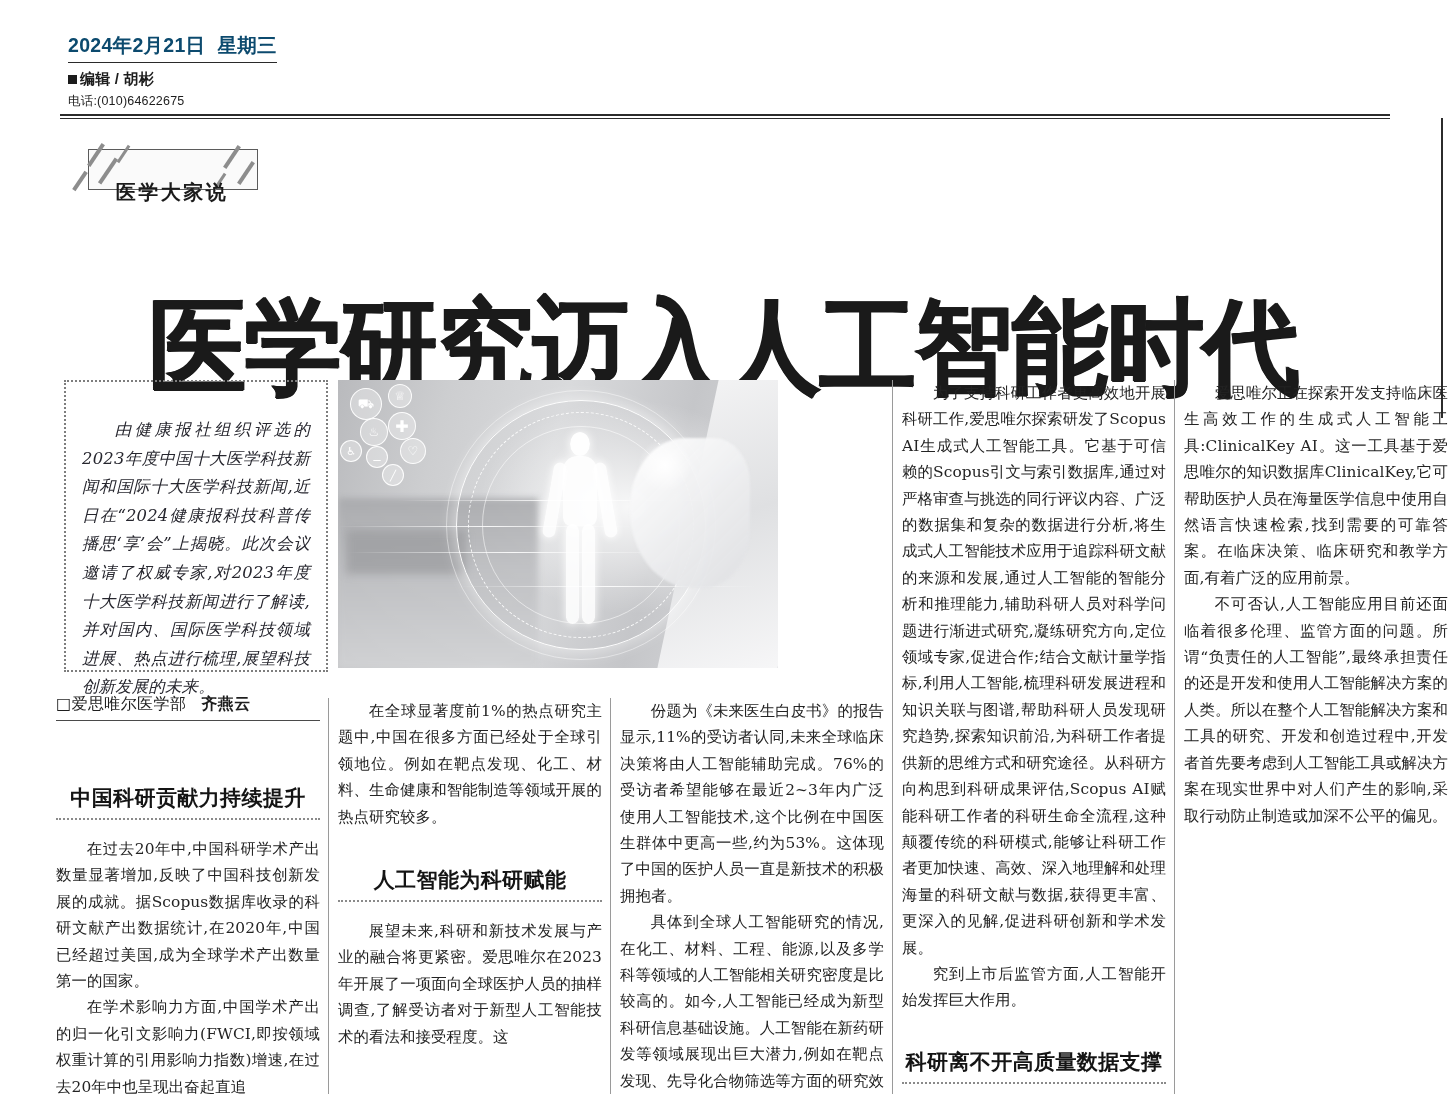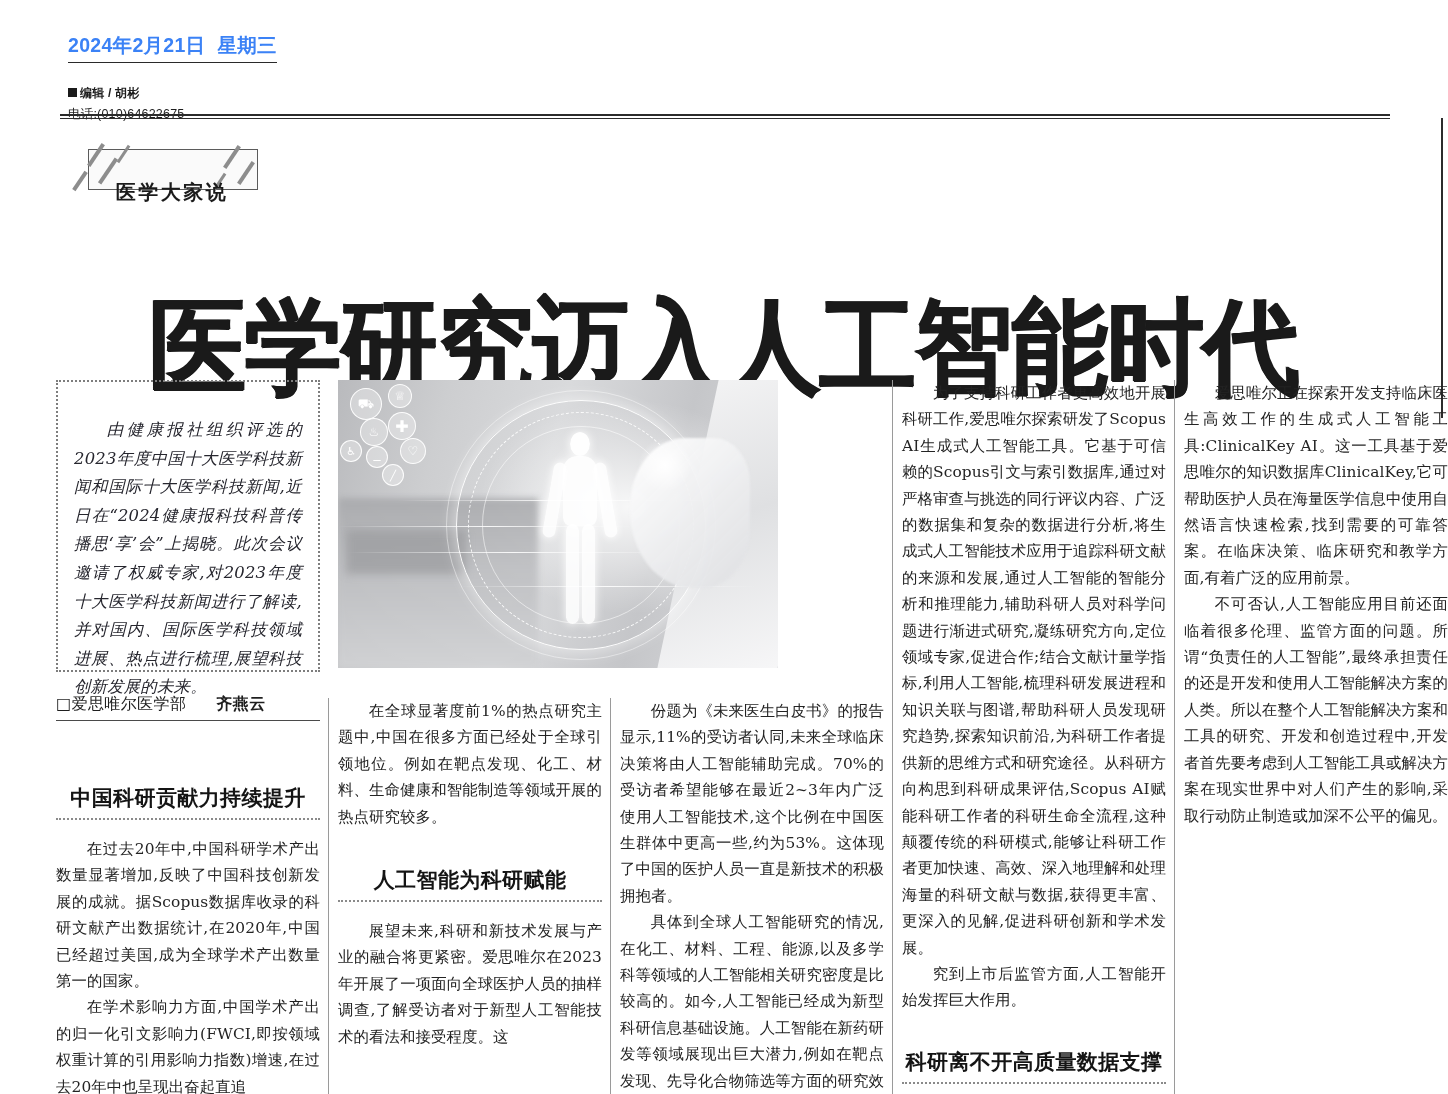--- a/index.html
+++ b/index.html
@@ -9,27 +9,27 @@
     color:#1b1b1b;
     -webkit-font-smoothing:antialiased;
   }
   .page{position:absolute;left:0;top:0;width:1448px;height:1094px;}
 
   
   .masthead{position:absolute;left:0;top:0;width:1448px;height:112px;}
   .date-block{position:absolute;left:68px;top:32px;width:330px;}
   .date-line{
     font-family:"Liberation Sans","DejaVu Sans",sans-serif;
-    font-weight:bold;font-size:19.5px;letter-spacing:.3px;color:#3b82f6;
+    font-weight:bold;font-size:19.5px;letter-spacing:.3px;color:#0c4a6e;
     padding-bottom:3px;border-bottom:1.6px solid #2a2a2a;display:inline-block;
   }
   .date-line .wk{margin-left:12px;}
   .editor-line{
-    margin-top:22px;font-family:"Liberation Sans","DejaVu Sans",sans-serif;
-    font-size:12px;font-weight:bold;color:#1d1d1d;letter-spacing:.2px;
+    margin-top:7px;font-family:"Liberation Sans","DejaVu Sans",sans-serif;
+    font-size:15px;font-weight:bold;color:#1d1d1d;letter-spacing:.2px;
   }
   .sq{display:inline-block;width:9px;height:9px;background:#1b1b1b;margin-right:3px;vertical-align:0px;}
   .phone-line{
     margin-top:4px;font-family:"Liberation Sans","DejaVu Sans",sans-serif;
     font-size:12.5px;color:#1d1d1d;letter-spacing:.2px;
   }
   .mast-title{
     position:absolute;left:700px;top:26px;
     font-size:62px;line-height:1;letter-spacing:2px;white-space:nowrap;
   }
@@ -76,38 +76,38 @@
     margin:0 0 0 0;
     font-family:"DejaVu Serif","Liberation Serif",serif;
     font-size:15.4px;line-height:26.4px;color:#232323;
     text-align:justify;text-justify:inter-ideograph;
     text-indent:2em;letter-spacing:.1px;
   }
   p.body+p.body{margin-top:0;}
 
   
   .lead-box{
-    position:absolute;left:0;top:0;width:264px;height:292px;
+    position:absolute;left:8px;top:0;width:264px;height:292px;
     border:2px dotted #7d7d7d;box-sizing:border-box;padding:34px 16px 10px 16px;
   }
   .lead-text{
     font-family:"DejaVu Serif","Liberation Serif",serif;
     font-size:16.4px;line-height:28.6px;color:#26262e;
     text-align:justify;text-indent:2em;letter-spacing:.2px;
     font-style:italic;
   }
 
   
   .byline{
     position:absolute;left:0;top:314px;width:264px;
     font-family:"DejaVu Serif","Liberation Serif",serif;
     font-size:16px;color:#1e1e1e;padding-bottom:5px;
     border-bottom:1.3px solid #4a4a4a;letter-spacing:.4px;
   }
-  .byline .author{font-weight:bold;margin-left:30px;}
+  .byline .author{font-weight:bold;margin-left:15px;}
 
   
   .sec-head{
     font-family:"DejaVu Sans","Liberation Sans",sans-serif;
     font-weight:bold;font-size:21px;letter-spacing:.4px;color:#141414;
     text-align:center;padding-bottom:6px;
     border-bottom:2.5px dotted #8a8a8a;
     margin:0 0 16px 0;
   }
 
@@ -249,21 +249,21 @@
       <div style="position:absolute;left:0;top:318px;width:264px;">
         <p class="body">在全球显著度前1%的热点研究主题中,中国在很多方面已经处于全球引领地位。例如在靶点发现、化工、材料、生命健康和智能制造等领域开展的热点研究较多。</p>
         <div style="height:36px;"></div>
         <h2 class="sec-head">人工智能为科研赋能</h2>
         <p class="body">展望未来,科研和新技术发展与产业的融合将更紧密。爱思唯尔在2023年开展了一项面向全球医护人员的抽样调查,了解受访者对于新型人工智能技术的看法和接受程度。这</p>
       </div>
     </div>
 
     <div class="col c3">
       <div style="position:absolute;left:0;top:318px;width:264px;">
-        <p class="body">份题为《未来医生白皮书》的报告显示,11%的受访者认同,未来全球临床决策将由人工智能辅助完成。70%的受访者希望能够在最近2~3年内广泛使用人工智能技术,这个比例在中国医生群体中更高一些,约为53%。这体现了中国的医护人员一直是新技术的积极拥抱者。</p>
+        <p class="body">份题为《未来医生白皮书》的报告显示,11%的受访者认同,未来全球临床决策将由人工智能辅助完成。76%的受访者希望能够在最近2~3年内广泛使用人工智能技术,这个比例在中国医生群体中更高一些,约为53%。这体现了中国的医护人员一直是新技术的积极拥抱者。</p>
         <p class="body">具体到全球人工智能研究的情况,在化工、材料、工程、能源,以及多学科等领域的人工智能相关研究密度是比较高的。如今,人工智能已经成为新型科研信息基础设施。人工智能在新药研发等领域展现出巨大潜力,例如在靶点发现、先导化合物筛选等方面的研究效率大幅提升。从这个角度来讲,人工智能为医药研发企业带来了改变,在药物临床前研究、临床研</p>
       </div>
     </div>
 
     <div class="col c4">
       <div style="position:absolute;left:0;top:0;width:264px;">
         <p class="body">为了支持科研工作者更高效地开展科研工作,爱思唯尔探索研发了Scopus AI生成式人工智能工具。它基于可信赖的Scopus引文与索引数据库,通过对严格审查与挑选的同行评议内容、广泛的数据集和复杂的数据进行分析,将生成式人工智能技术应用于追踪科研文献的来源和发展,通过人工智能的智能分析和推理能力,辅助科研人员对科学问题进行渐进式研究,凝练研究方向,定位领域专家,促进合作;结合文献计量学指标,利用人工智能,梳理科研发展进程和知识关联与图谱,帮助科研人员发现研究趋势,探索知识前沿,为科研工作者提供新的思维方式和研究途径。从科研方向构思到科研成果评估,Scopus AI赋能科研工作者的科研生命全流程,这种颠覆传统的科研模式,能够让科研工作者更加快速、高效、深入地理解和处理海量的科研文献与数据,获得更丰富、更深入的见解,促进科研创新和学术发展。</p>
         <p class="body">究到上市后监管方面,人工智能开始发挥巨大作用。</p>
         <div style="height:34px;"></div>
         <h2 class="sec-head">科研离不开高质量数据支撑</h2>

